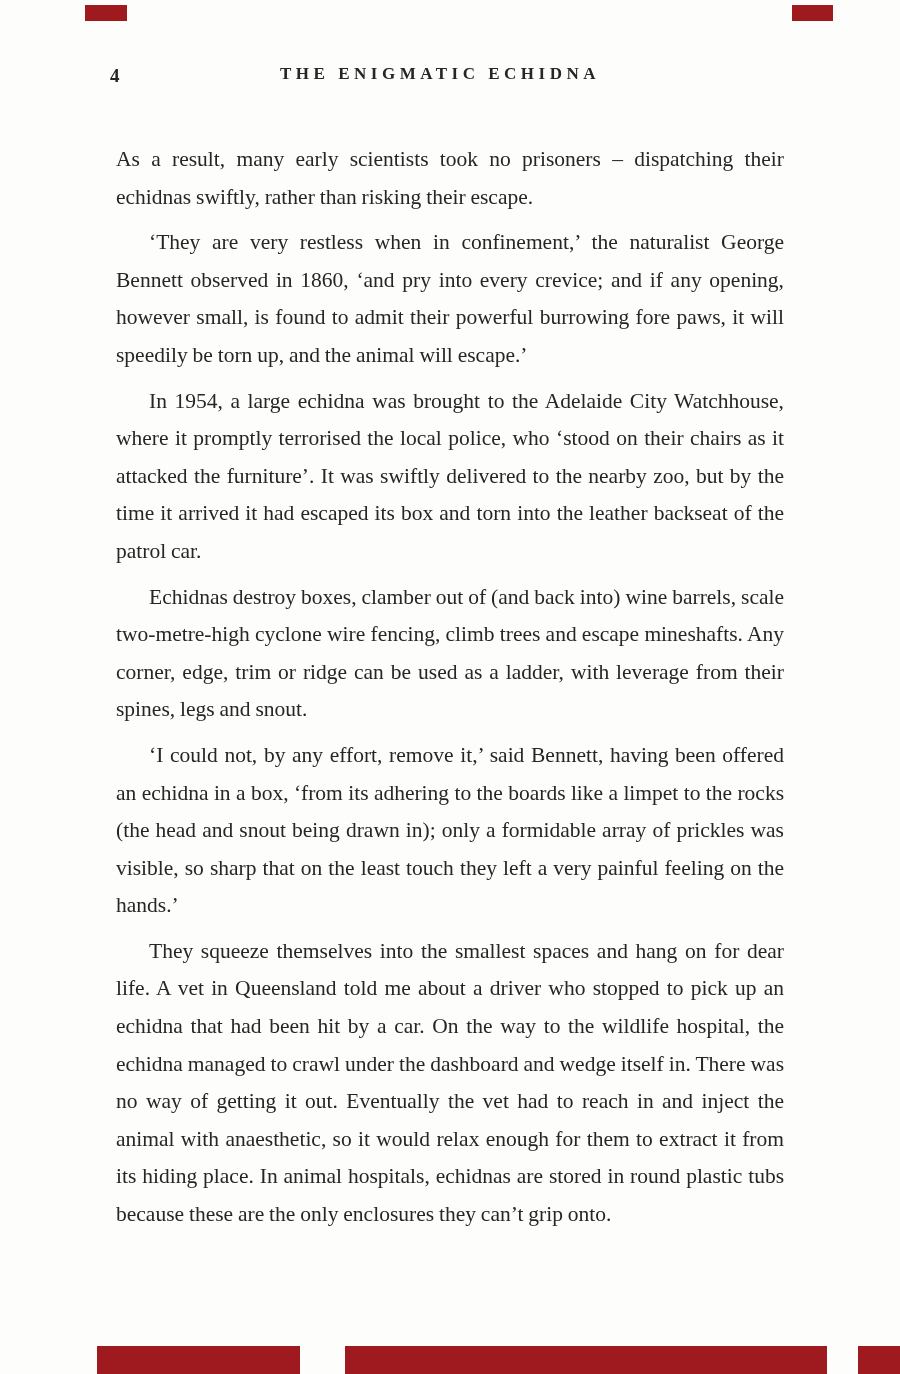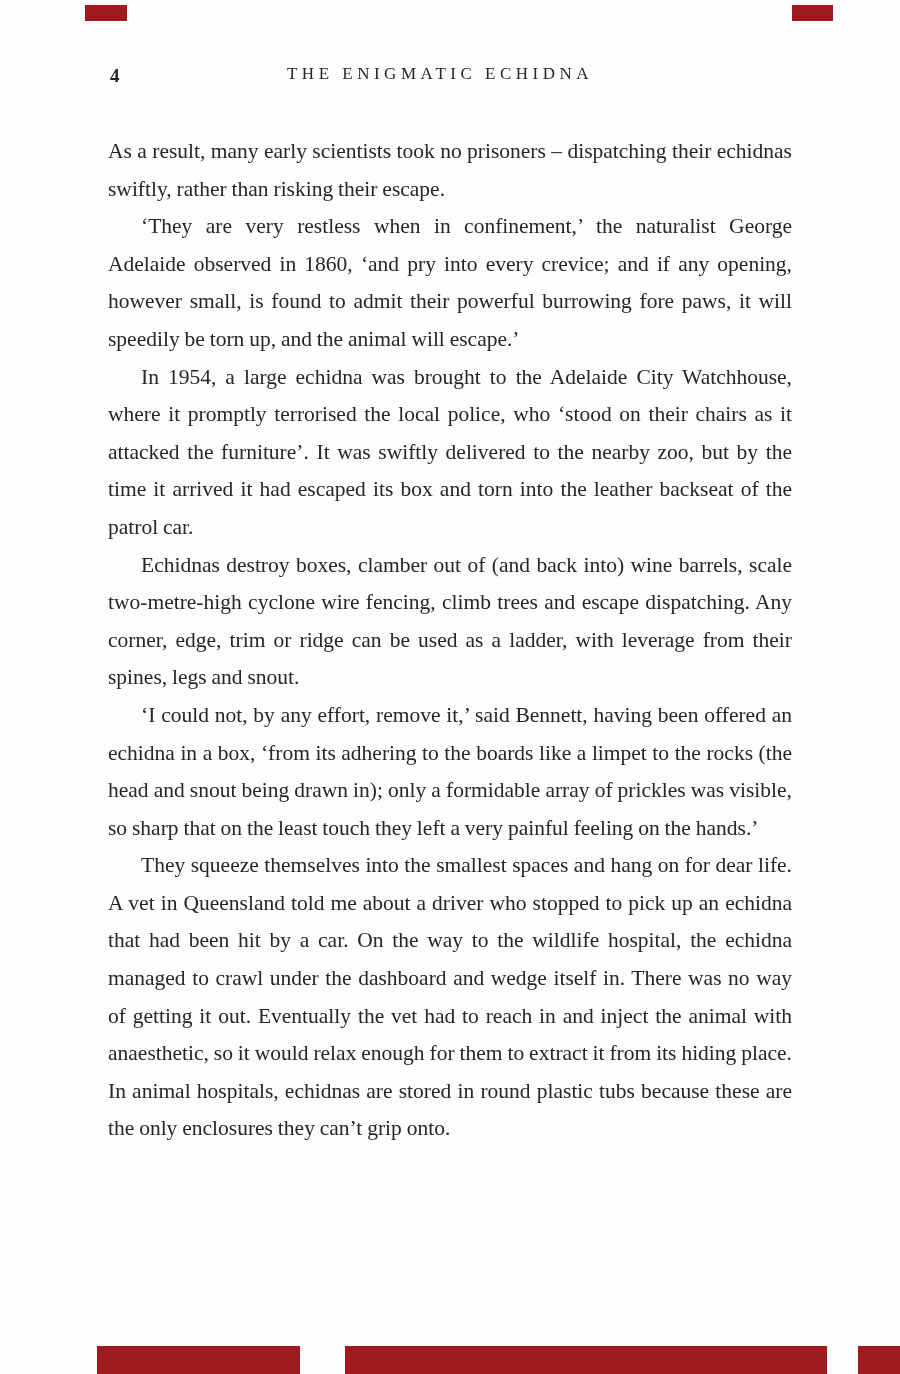--- a/index.html
+++ b/index.html
@@ -40,37 +40,37 @@
     position: absolute;
     left: 0;
     top: 1px;
     font-size: 19px;
     font-weight: 600;
   }
   .running-header {
     display: block;
     text-align: center;
     font-size: 17px;
-    font-weight: 400;
+    font-weight: 700;
     letter-spacing: 4.5px;
     white-space: nowrap;
     transform: translateX(-10px);
   }
   .body-text {
     position: absolute;
     top: 133px;
     left: 108px;
     width: 684px;
     font-size: 21.5px;
     line-height: 37.6px;
     text-align: justify;
     word-spacing: -0.5px;
   }
   .body-text p {
-    margin: 0;
+    margin: 8px;
     padding: 0;
     text-indent: 33px;
   }
   .body-text p:first-child {
     text-indent: 0;
   }
 </style>
 </head>
 <body>
 
@@ -82,20 +82,20 @@
   <div class="scan-mark bar-2"></div>
   <div class="scan-mark bar-3"></div>
 
   <div class="header-row">
     <span class="page-number">4</span>
     <span class="running-header">THE ENIGMATIC ECHIDNA</span>
   </div>
 
   <div class="body-text">
     <p>As a result, many early scientists took no prisoners – dispatching their echidnas swiftly, rather than risking their escape.</p>
-    <p>‘They are very restless when in confinement,’ the naturalist George Adelaide observed in 1860, ‘and pry into every crevice; and if any opening, however small, is found to admit their powerful burrowing fore paws, it will speedily be torn up, and the animal will escape.’</p>
+    <p>‘They are very restless when in confinement,’ the naturalist George Bennett observed in 1860, ‘and pry into every crevice; and if any opening, however small, is found to admit their powerful burrowing fore paws, it will speedily be torn up, and the animal will escape.’</p>
     <p>In 1954, a large echidna was brought to the Adelaide City Watchhouse, where it promptly terrorised the local police, who ‘stood on their chairs as it attacked the furniture’. It was swiftly delivered to the nearby zoo, but by the time it arrived it had escaped its box and torn into the leather backseat of the patrol car.</p>
-    <p>Echidnas destroy boxes, clamber out of (and back into) wine barrels, scale two-metre-high cyclone wire fencing, climb trees and escape dispatching. Any corner, edge, trim or ridge can be used as a ladder, with leverage from their spines, legs and snout.</p>
+    <p>Echidnas destroy boxes, clamber out of (and back into) wine barrels, scale two-metre-high cyclone wire fencing, climb trees and escape mineshafts. Any corner, edge, trim or ridge can be used as a ladder, with leverage from their spines, legs and snout.</p>
     <p>‘I could not, by any effort, remove it,’ said Bennett, having been offered an echidna in a box, ‘from its adhering to the boards like a limpet to the rocks (the head and snout being drawn in); only a formidable array of prickles was visible, so sharp that on the least touch they left a very painful feeling on the hands.’</p>
     <p>They squeeze themselves into the smallest spaces and hang on for dear life. A vet in Queensland told me about a driver who stopped to pick up an echidna that had been hit by a car. On the way to the wildlife hospital, the echidna managed to crawl under the dashboard and wedge itself in. There was no way of getting it out. Eventually the vet had to reach in and inject the animal with anaesthetic, so it would relax enough for them to extract it from its hiding place. In animal hospitals, echidnas are stored in round plastic tubs because these are the only enclosures they can’t grip onto.</p>
   </div>
 
 </div>
 
 </body></html>

